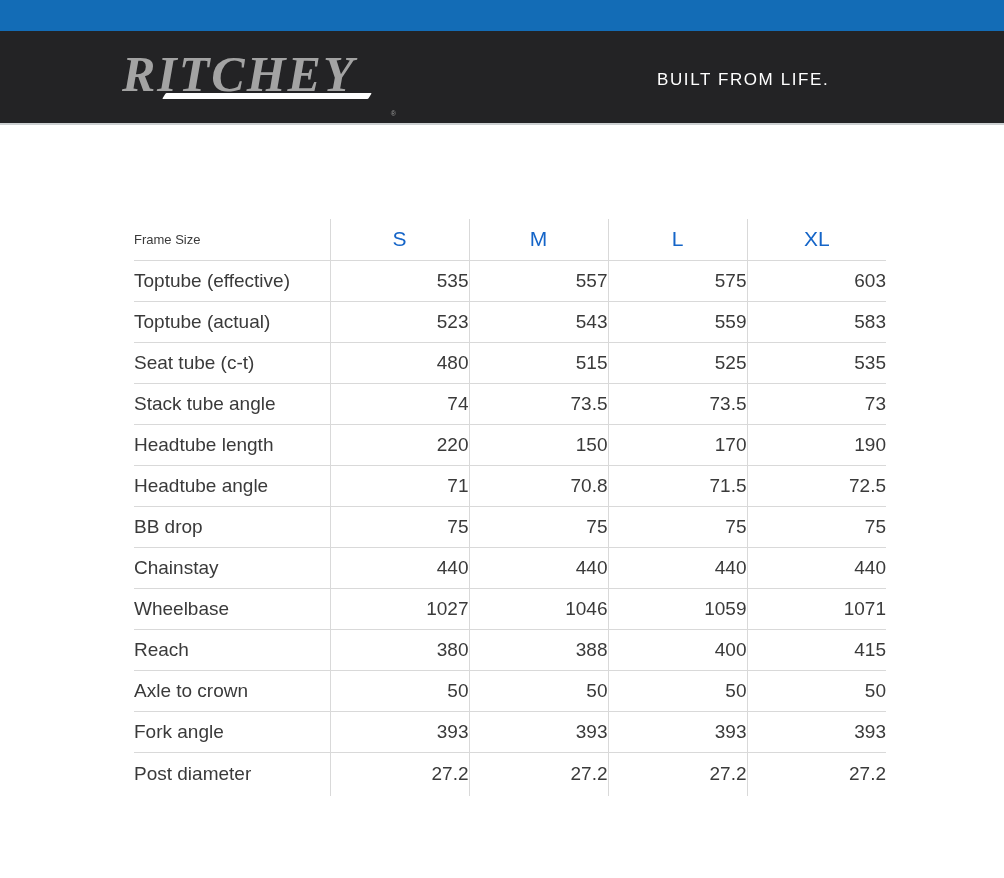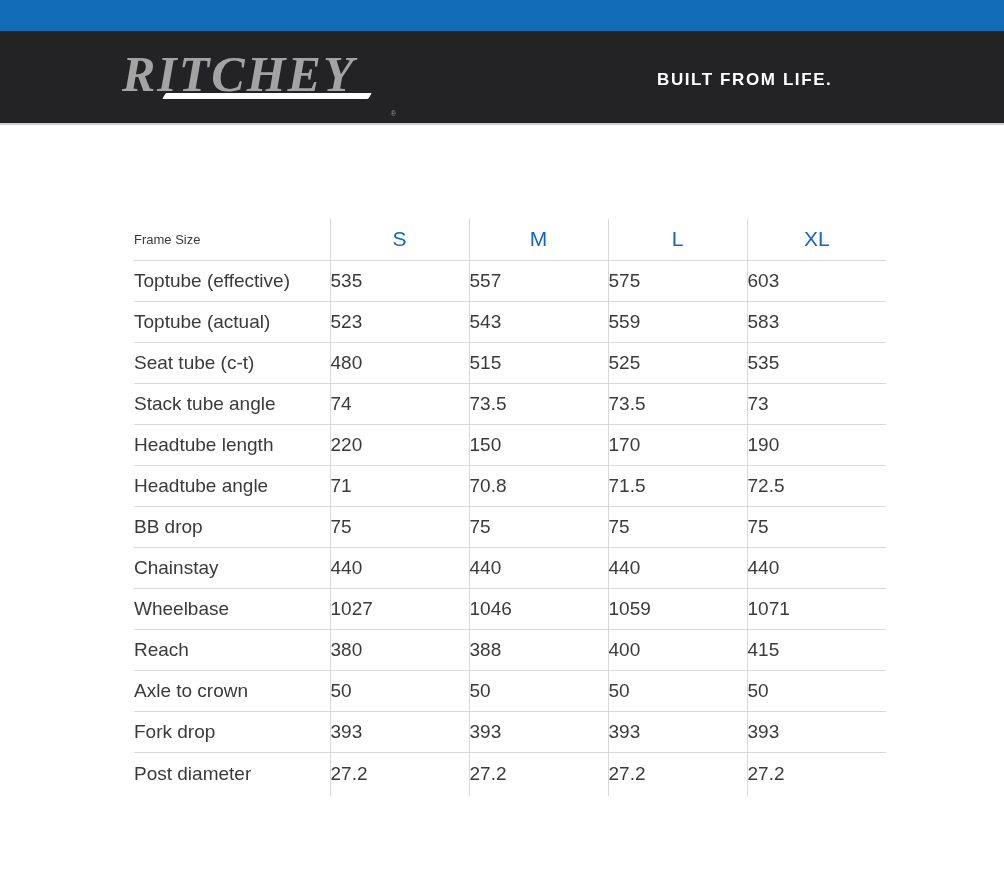--- a/index.html
+++ b/index.html
@@ -44,21 +44,21 @@
     transform:skewX(-32deg);
     border-radius:1px;
   }
   .logo-reg{
     position:absolute;right:14px;bottom:-6px;
     font-size:7px;line-height:7px;color:#9b9b9b;
     font-style:normal;font-family:"Liberation Sans", sans-serif;
   }
   .tagline{
     position:absolute;left:657px;top:39px;
-    color:#ffffff;font-weight:700;
+    color:#ffffff;font-weight:400;
     font-size:17px;letter-spacing:1.6px;
     white-space:nowrap;
   }
   .geo-table{
     position:absolute;left:134px;top:219px;
     width:752px;
     border-collapse:collapse;table-layout:fixed;
     color:var(--text);
   }
   .geo-table th,.geo-table td{
@@ -71,21 +71,21 @@
   }
   .size-col{
     text-align:center;font-size:21px;
     color:var(--size-blue);
     border-left:1px solid var(--line);
   }
   .row-label{
     text-align:left;font-size:19px;
   }
   .cell-value{
-    text-align:left;font-size:19px;
+    text-align:right;font-size:19px;
     border-left:1px solid var(--line);
   }
   .geo-table tbody tr:last-child td{
     border-bottom:none;height:44px;
   }
 </style>
 </head>
 <body>
 
 <div class="top-bar"></div>
@@ -188,21 +188,21 @@
         <td class="cell-value">415</td>
       </tr>
       <tr>
         <td class="row-label">Axle to crown</td>
         <td class="cell-value">50</td>
         <td class="cell-value">50</td>
         <td class="cell-value">50</td>
         <td class="cell-value">50</td>
       </tr>
       <tr>
-        <td class="row-label">Fork drop</td>
+        <td class="row-label">Fork angle</td>
         <td class="cell-value">393</td>
         <td class="cell-value">393</td>
         <td class="cell-value">393</td>
         <td class="cell-value">393</td>
       </tr>
       <tr>
         <td class="row-label">Post diameter</td>
         <td class="cell-value">27.2</td>
         <td class="cell-value">27.2</td>
         <td class="cell-value">27.2</td>

